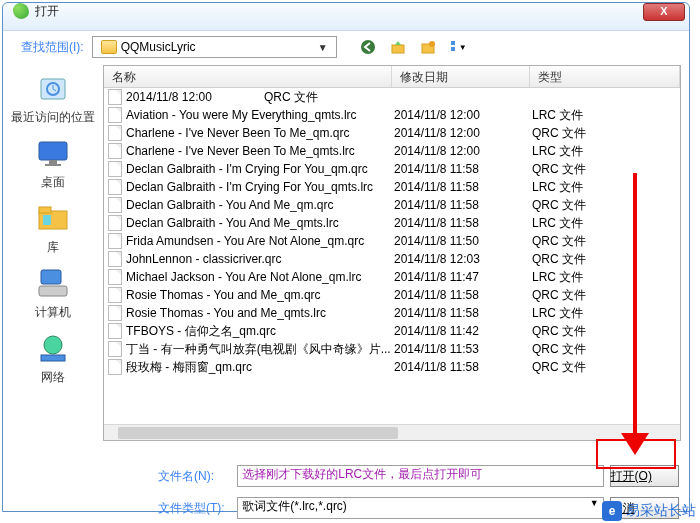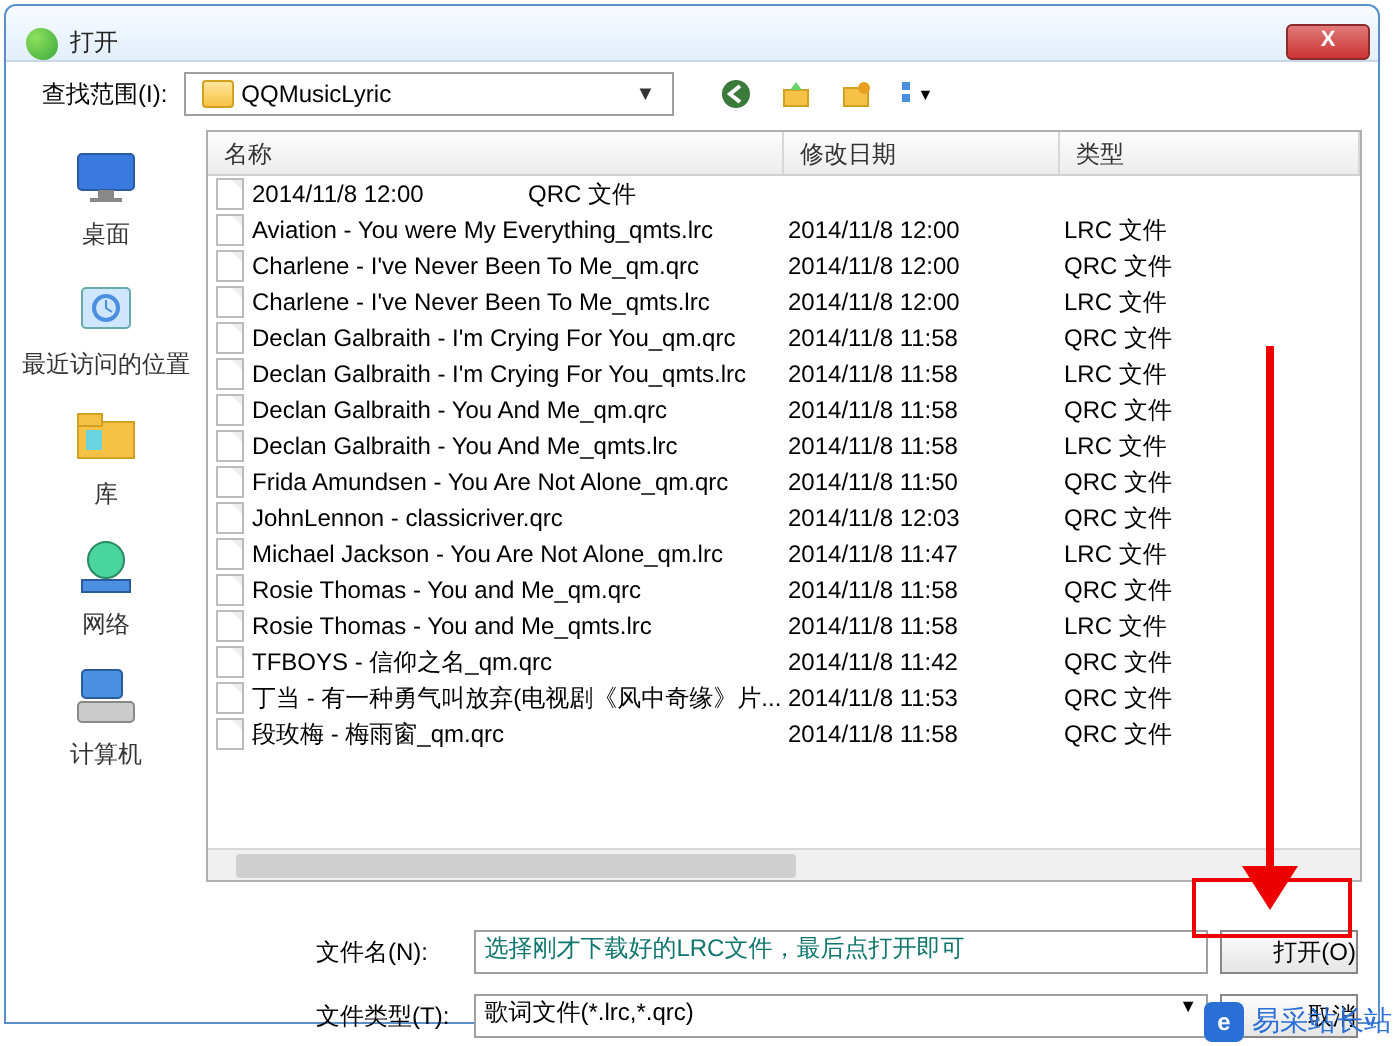--- a/index.html
+++ b/index.html
@@ -1,23 +1,23 @@
 <!DOCTYPE html>
 <html><head>
 <meta charset="utf-8">
 <style>
 * { box-sizing: border-box; margin: 0; padding: 0; }
 body { font-family: "Microsoft YaHei", Tahoma, sans-serif; font-size: 12px; background: #fff; width: 700px; height: 523px; position: relative; overflow: hidden; }
 .window { width: 688px; height: 510px; border: 1px solid #5a8fc8; border-radius: 6px 6px 0 0; background: #fff; position: relative; margin: 2px; }
-.titlebar { height: 28px; background: linear-gradient(#f7fbff, #e3effb); border-bottom: 1px solid #c8d8ea; display: flex; align-items: flex-end; padding: 0 4px; border-radius: 6px 6px 0 0; }
+.titlebar { height: 28px; background: linear-gradient(#f7fbff, #e3effb); border-bottom: 1px solid #c8d8ea; display: flex; align-items: flex-start; padding: 0 4px; border-radius: 6px 6px 0 0; }
 .tb-icon { width: 16px; height: 16px; margin: 0 6px; background: radial-gradient(circle at 30% 30%, #8ee05e, #3aa83a); border-radius: 50% 60% 50% 60%; }
 .tb-title { flex: 1; font-size: 12px; color: #222; }
 .close-btn { width: 42px; height: 18px; background: linear-gradient(#e07a7a, #c33); border: 1px solid #8a2a2a; border-radius: 3px; color: #fff; text-align: center; line-height: 14px; font-weight: bold; font-size: 11px; cursor: pointer; }
 .toolbar { height: 32px; display: flex; align-items: center; padding: 0 18px; gap: 8px; }
-.lbl { color: #000000; }
+.lbl { color: #3b82f6; }
 .path-box { width: 245px; height: 22px; border: 1px solid #a0a0a0; background: #fff; display: flex; align-items: center; padding: 0 8px; }
 .path-icon { width: 16px; height: 14px; background: linear-gradient(#ffe79a, #f6c245); border: 1px solid #d4a020; border-radius: 2px; margin-right: 4px; }
 .path-text { flex: 1; }
 .path-arrow { color: #333; font-size: 10px; }
 .tool-icons { display: flex; gap: 12px; margin-left: 14px; }
 .tool-icon { width: 18px; height: 18px; display: flex; align-items: center; justify-content: center; cursor: pointer; }
 .main { display: flex; height: 396px; }
 .sidebar { width: 100px; padding: 8px 4px; display: flex; flex-direction: column; gap: 10px; align-items: center; }
 .sb-item { display: flex; flex-direction: column; align-items: center; gap: 2px; cursor: pointer; width: 90px; }
 .sb-icon { width: 36px; height: 36px; display: flex; align-items: center; justify-content: center; }
@@ -33,23 +33,23 @@
 .row-icon { width: 14px; height: 16px; border: 1px solid #bbb; background: #fff; margin-right: 4px; position: relative; }
 .row-icon::after { content: ""; position: absolute; top: 0; right: 0; border-style: solid; border-width: 0 5px 5px 0; border-color: transparent #eee transparent transparent; }
 .row-name { width: 268px; white-space: nowrap; overflow: hidden; text-overflow: ellipsis; }
 .row-date { width: 138px; }
 .row-type { flex: 1; }
 .hscroll { height: 16px; background: #f0f0f0; border-top: 1px solid #d8d8d8; position: relative; }
 .hscroll-thumb { position: absolute; left: 14px; top: 2px; width: 280px; height: 12px; background: #cfcfcf; border-radius: 2px; }
 .bottom { padding: 6px 10px 6px 110px; display: flex; flex-direction: column; gap: 10px; }
 .brow { display: flex; align-items: center; gap: 6px; margin-left: 45px; }
 .binput { height: 22px; border: 1px solid #a0a0a0; background: #fff; padding: 0 4px; }
-.fn-input { width: 380px; color: #0f766e; }
+.fn-input { width: 380px; color: #a21caf; }
 .ft-input { width: 380px; }
-.btn { width: 72px; height: 22px; border: 1px solid #888; background: linear-gradient(#fdfdfd, #e5e5e5); cursor: pointer; text-align: right; line-height: 20px; }
+.btn { width: 72px; height: 22px; border: 1px solid #888; background: linear-gradient(#fdfdfd, #e5e5e5); cursor: pointer; text-align: left; line-height: 20px; text-decoration: underline; }
 .arrow-annot { position: absolute; right: 40px; top: 170px; pointer-events: none; }
 .arrow-line { width: 4px; height: 260px; background: #e00; margin-left: 18px; }
 .arrow-head { width: 0; height: 0; border-left: 14px solid transparent; border-right: 14px solid transparent; border-top: 22px solid #e00; margin-left: 6px; }
 .highlight-box { position: absolute; right: 13px; bottom: 42px; width: 80px; height: 30px; border: 2px solid #e00; pointer-events: none; }
 .watermark { position: absolute; right: 4px; bottom: 2px; display: flex; align-items: center; gap: 4px; }
 .wm-logo { width: 20px; height: 20px; background: #2a6fd6; color: #fff; border-radius: 4px; text-align: center; line-height: 20px; font-weight: bold; }
 .wm-text { color: #2a6fd6; font-weight: normal; font-size: 14px; }
 </style>
 </head>
 <body>
@@ -97,64 +97,64 @@
           <span style="font-size:8px;margin-left:2px">▼</span>
         </div>
     </div>
   </div>
 
   <div class="main">
     <div class="sidebar">
       <div class="sb-item">
         <div class="sb-icon">
             <svg width="36" height="36">
+              <rect x="6" y="8" width="24" height="20" rx="2" fill="#cfe6ff" stroke="#6aa"></rect>
+              <circle cx="18" cy="18" r="6" fill="none" stroke="#4a8fe0" stroke-width="2"></circle>
+              <path d="M18 14 L18 18 L21 20" stroke="#4a8fe0" fill="none"></path>
+            </svg>
+          </div>
+        <span class="sb-label">最近访问的位置</span>
+      </div>
+      <div class="sb-item">
+        <div class="sb-icon">
+            <svg width="36" height="36">
               <rect x="4" y="6" width="28" height="18" rx="2" fill="#3a7ae0" stroke="#2a5aa0"></rect>
               <rect x="14" y="24" width="8" height="4" fill="#888"></rect>
               <rect x="10" y="28" width="16" height="2" fill="#888"></rect>
             </svg>
           </div>
         <span class="sb-label">桌面</span>
       </div>
       <div class="sb-item">
         <div class="sb-icon">
             <svg width="36" height="36">
-              <rect x="6" y="8" width="24" height="20" rx="2" fill="#cfe6ff" stroke="#6aa"></rect>
-              <circle cx="18" cy="18" r="6" fill="none" stroke="#4a8fe0" stroke-width="2"></circle>
-              <path d="M18 14 L18 18 L21 20" stroke="#4a8fe0" fill="none"></path>
-            </svg>
-          </div>
-        <span class="sb-label">最近访问的位置</span>
-      </div>
-      <div class="sb-item">
-        <div class="sb-icon">
-            <svg width="36" height="36">
               <rect x="4" y="10" width="28" height="18" fill="#f6c245" stroke="#d4a020"></rect>
               <rect x="4" y="6" width="12" height="6" fill="#f6c245" stroke="#d4a020"></rect>
               <rect x="8" y="14" width="8" height="10" fill="#6ad4e0"></rect>
             </svg>
           </div>
         <span class="sb-label">库</span>
       </div>
       <div class="sb-item">
         <div class="sb-icon">
             <svg width="36" height="36">
+              <rect x="6" y="4" width="20" height="14" rx="2" fill="#4a8fe0" stroke="#2a5aa0"></rect>
+              <rect x="4" y="20" width="28" height="10" rx="2" fill="#ccc" stroke="#888"></rect>
+            </svg>
+          </div>
+        <span class="sb-label">计算机</span>
+      </div>
+      <div class="sb-item">
+        <div class="sb-icon">
+            <svg width="36" height="36">
               <circle cx="18" cy="14" r="9" fill="#4ad4a0" stroke="#2a8a60"></circle>
               <rect x="6" y="24" width="24" height="6" fill="#4a8fe0" stroke="#2a5aa0"></rect>
             </svg>
           </div>
         <span class="sb-label">网络</span>
-      </div>
-      <div class="sb-item">
-        <div class="sb-icon">
-            <svg width="36" height="36">
-              <rect x="6" y="4" width="20" height="14" rx="2" fill="#4a8fe0" stroke="#2a5aa0"></rect>
-              <rect x="4" y="20" width="28" height="10" rx="2" fill="#ccc" stroke="#888"></rect>
-            </svg>
-          </div>
-        <span class="sb-label">计算机</span>
       </div>
     </div>
 
     <div class="filearea">
       <div class="columns">
         <div class="col col-name">名称</div>
         <div class="col col-date">修改日期</div>
         <div class="col col-type">类型</div>
       </div>
       <div class="rows" id="rows">

